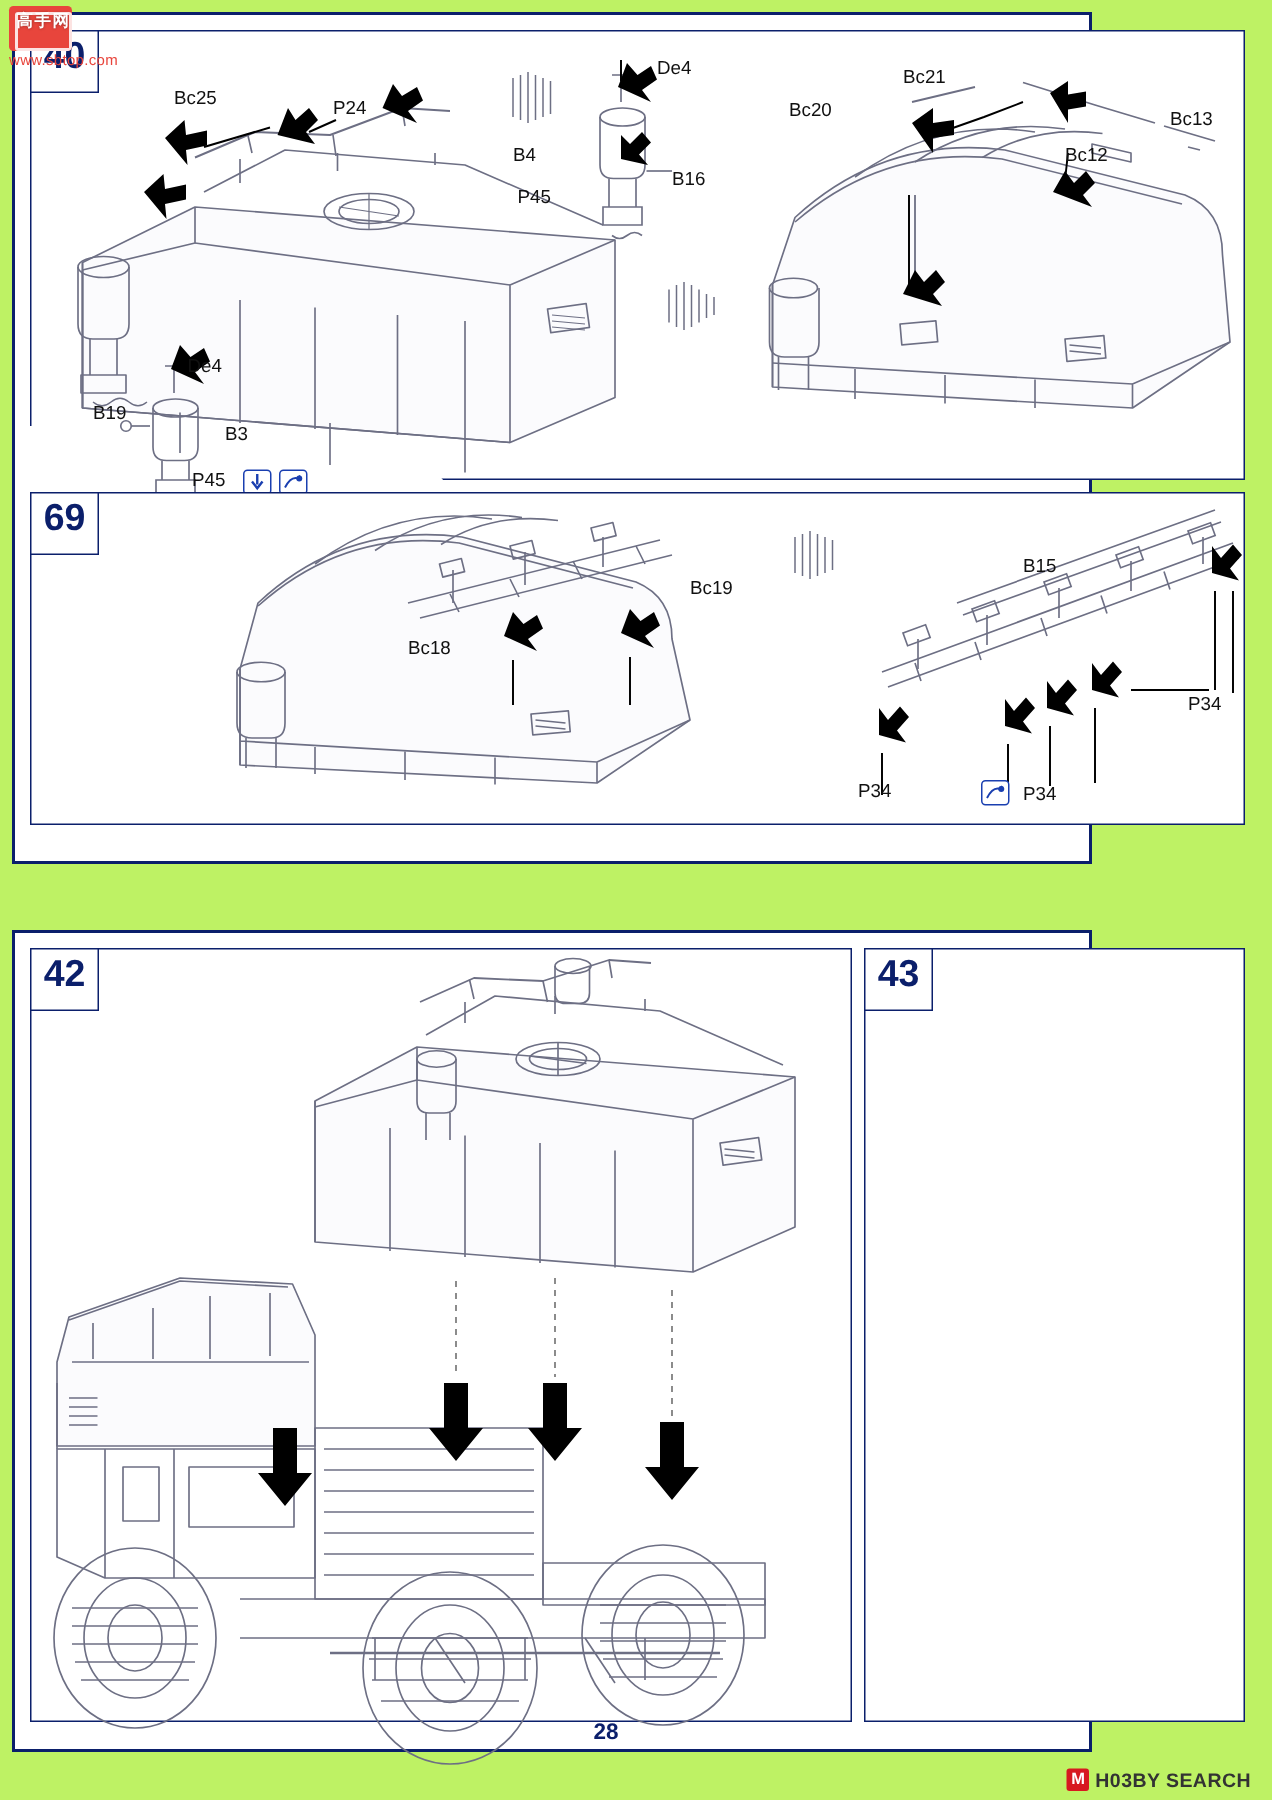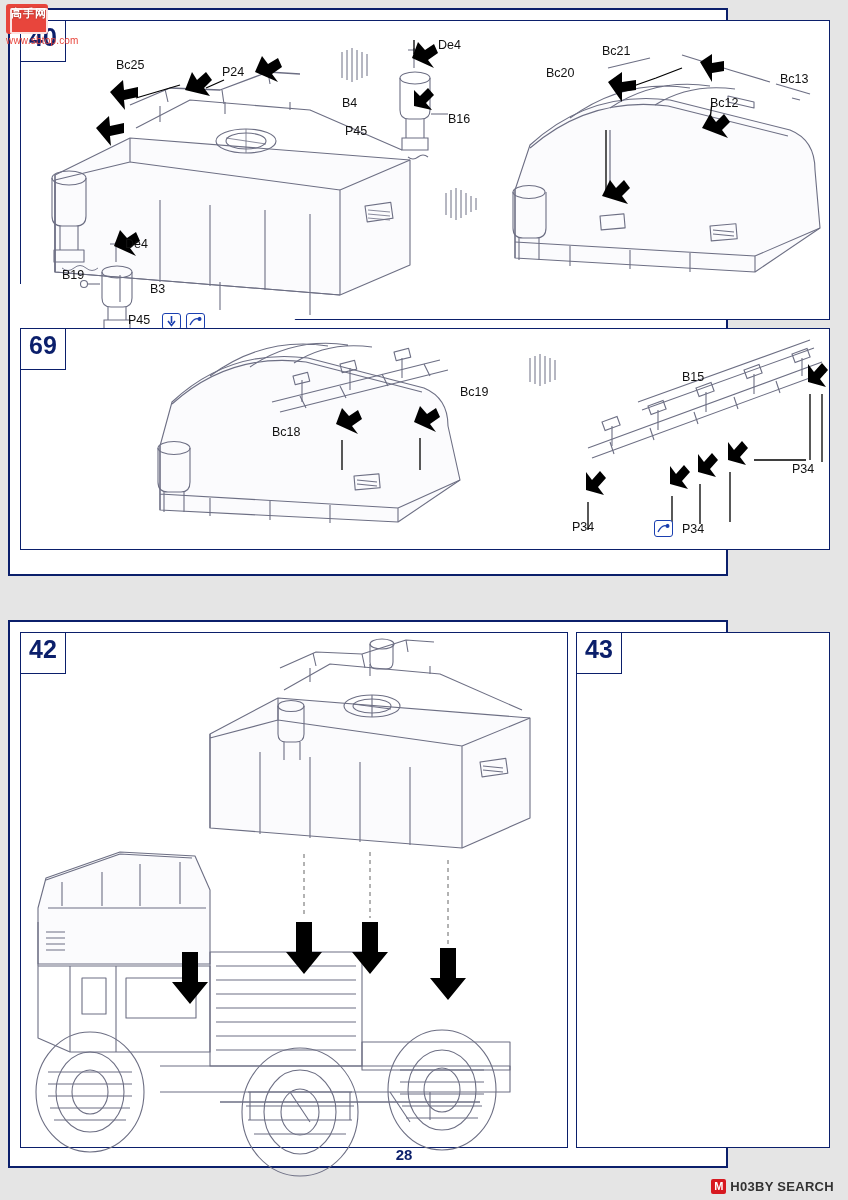--- a/index.html
+++ b/index.html
@@ -5,21 +5,21 @@
   * { box-sizing: border-box; }
   html, body {
     margin: 0; padding: 0;
     background: #ffffff;
     font-family: "Liberation Sans", sans-serif;
   }
   #page {
     position: relative;
     width: 848px;
     height: 1200px;
-    background: #e5e5e5;
+    background: #bef264;
     overflow: hidden;
   }
 
   
   .wm-logo {
     position: absolute;
     left: 6px; top: 4px;
     width: 58px; height: 42px;
     z-index: 40;
   }
@@ -268,21 +268,21 @@
         <path d="M700,110 L702,92"></path>
       </g>
     </svg>
 
     <div class="lbl" style="left:106px; top:48px;">Bc25</div>
     <div class="lbl" style="left:212px; top:55px;">P24</div>
     <div class="lbl" style="left:428px; top:28px;">De4</div>
     <div class="lbl" style="left:332px; top:86px;">B4</div>
     <div class="lbl" style="left:335px; top:114px;">P45</div>
     <div class="lbl" style="left:438px; top:102px;">B16</div>
-    <div class="lbl" style="left:516px; top:56px;margin-left:20px;">Bc20</div>
+    <div class="lbl" style="left:516px; top:56px;">Bc20</div>
     <div class="lbl" style="left:592px; top:34px;">Bc21</div>
     <div class="lbl" style="left:700px; top:86px;">Bc12</div>
     <div class="lbl" style="left:770px; top:62px;">Bc13</div>
     <div class="lbl" style="left:115px; top:227px;">De4</div>
     <div class="lbl" style="left:52px; top:258px;">B19</div>
     <div class="lbl" style="left:140px; top:272px;">B3</div>
     <div class="lbl" style="left:118px; top:303px;">P45</div>
 
     <div class="badge" style="left:152px; top:303px;">
       <svg width="17" height="15" viewBox="0 0 17 15">

